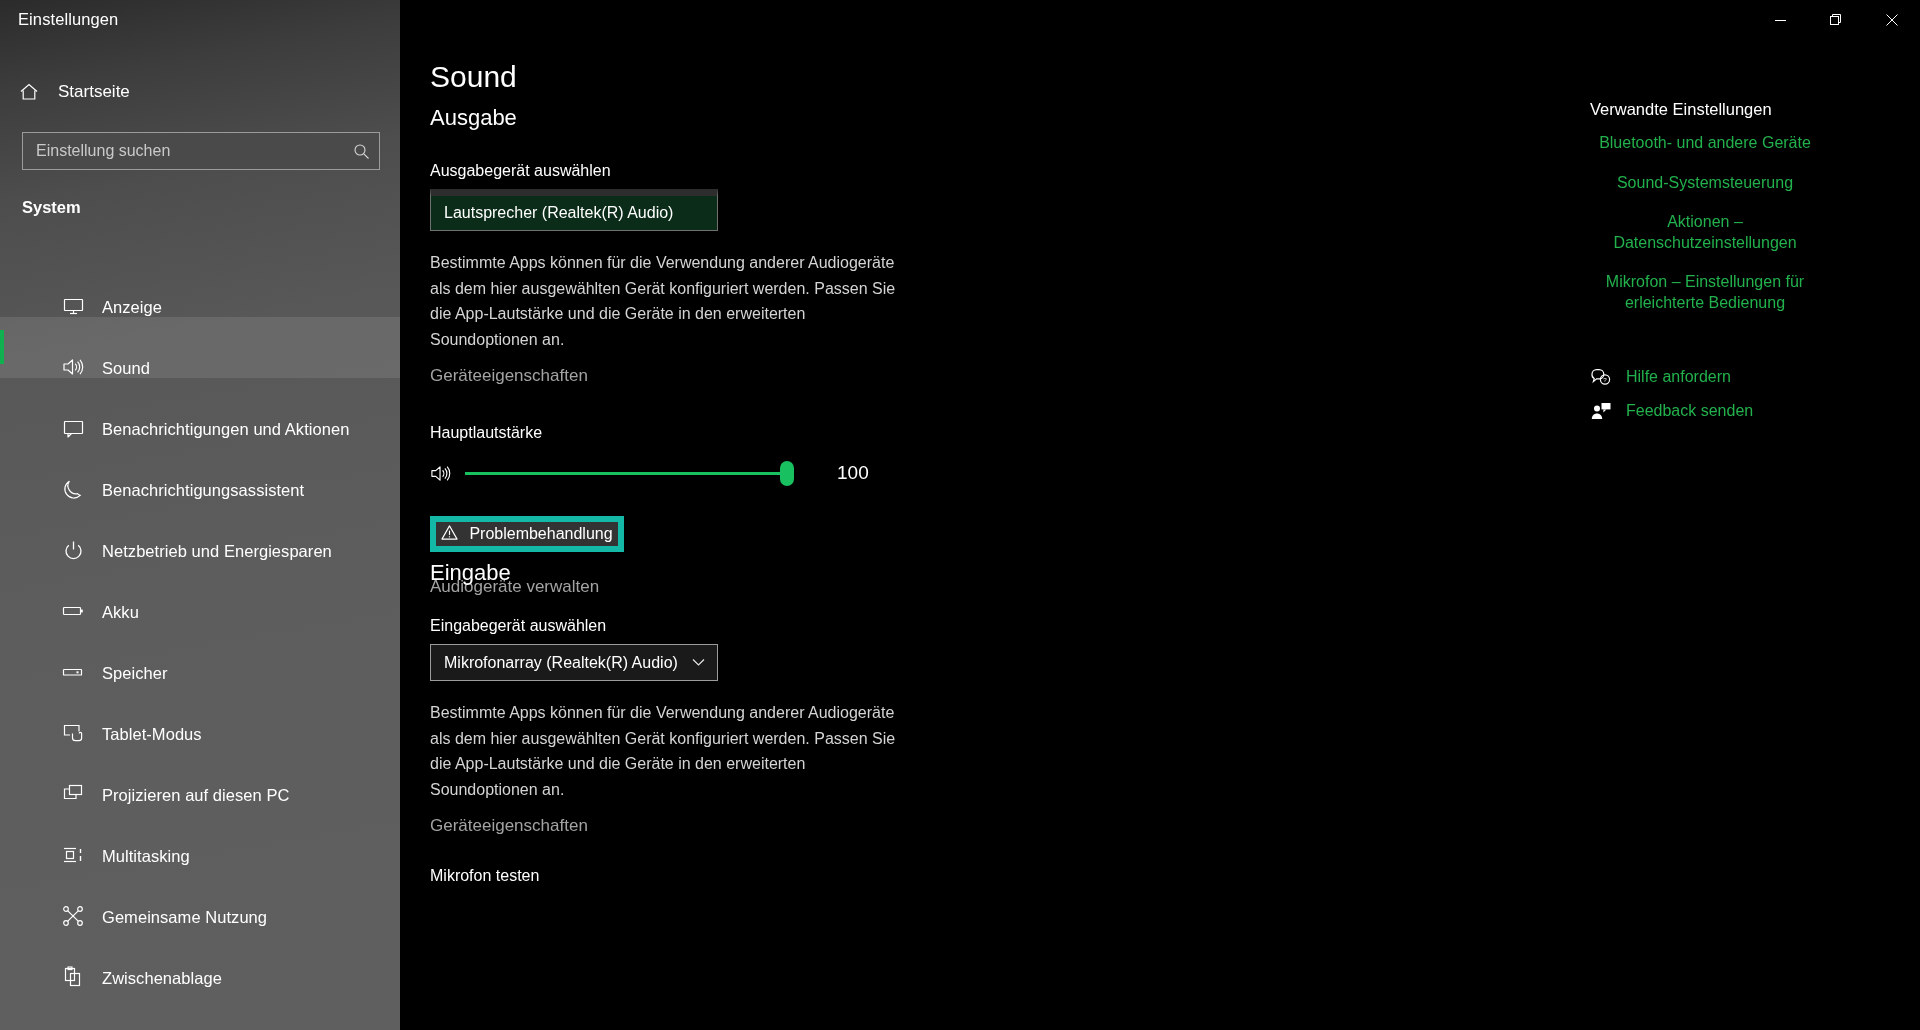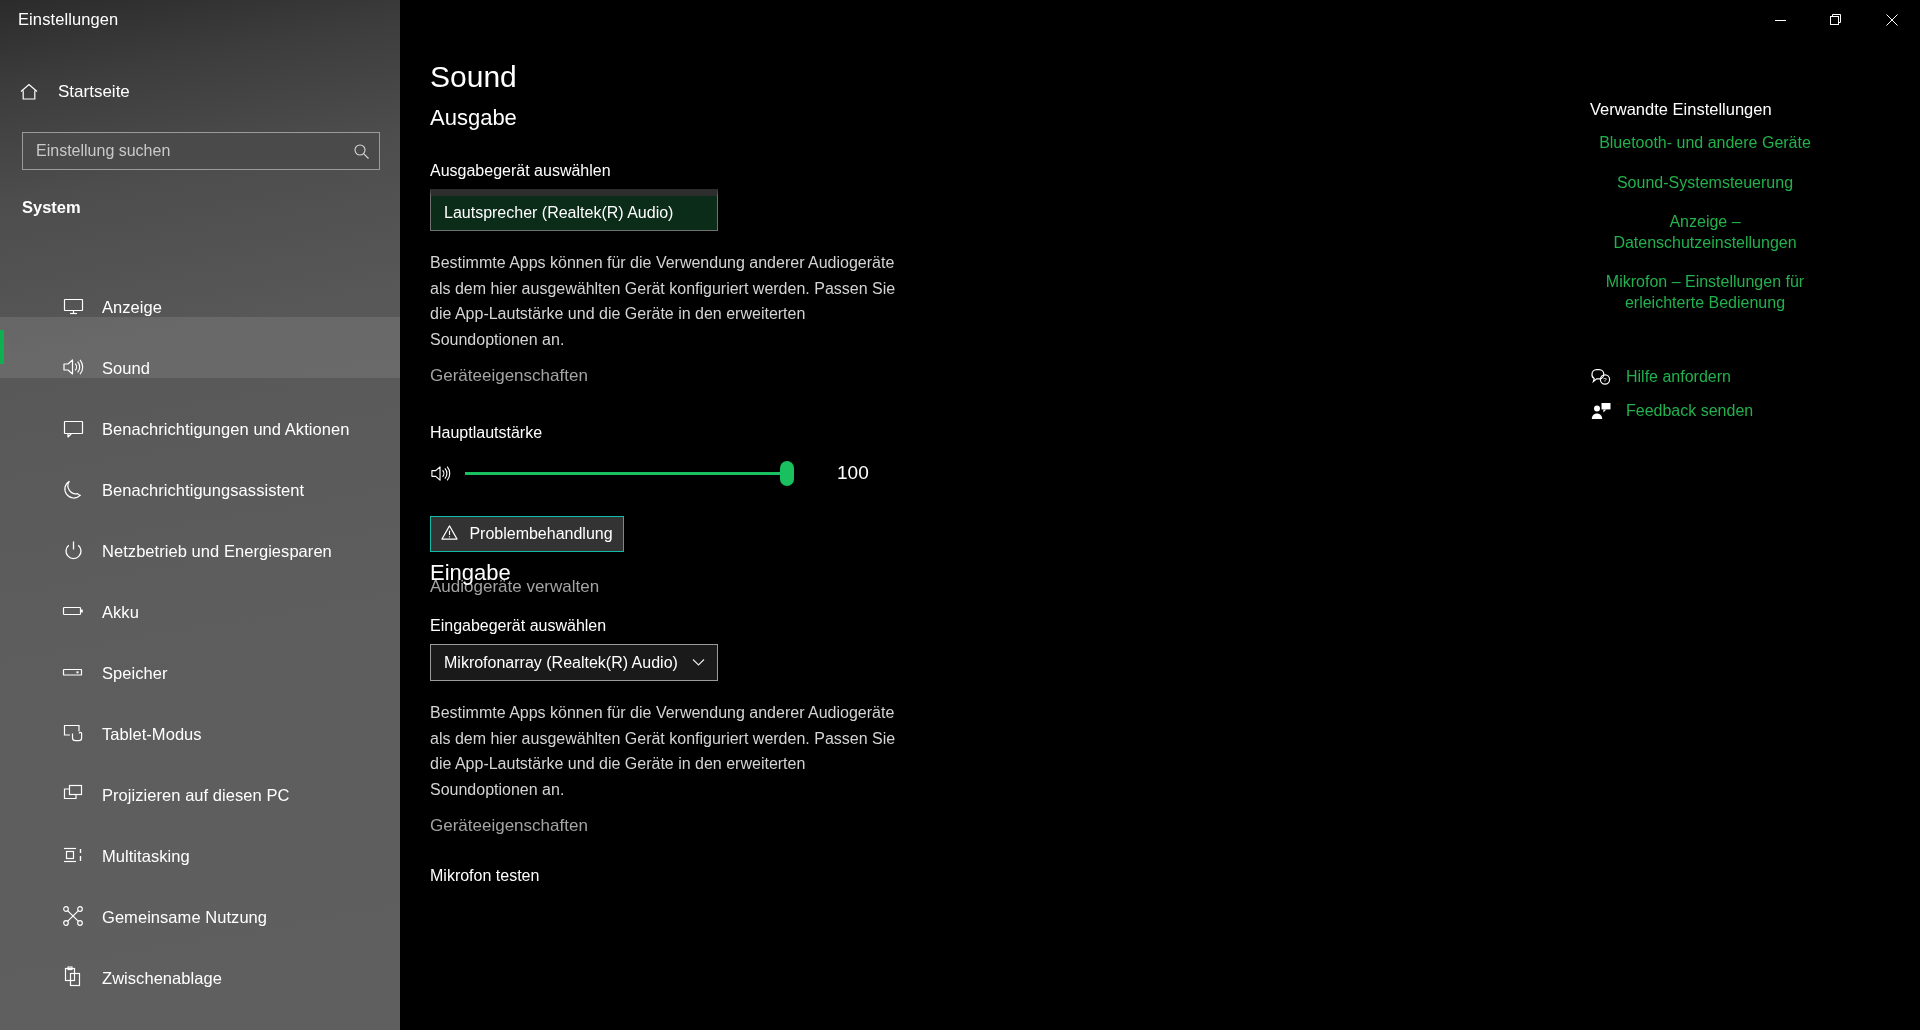--- a/index.html
+++ b/index.html
@@ -183,21 +183,21 @@
     transform: translateX(-7px);
   }
   .vol-value {
     margin-left: 50px; font-size: 19px; color: #ffffff;
   }
 
   .tshoot-btn {
     margin-top: 28px;
     width: 194px; height: 36px;
     background: #333333;
-    border: 1px solid #14b8a6;
+    border: 6px solid #14b8a6;
     display: flex; align-items: center; justify-content: center;
     gap: 11px;
     cursor: pointer;
   }
   .tshoot-btn .bl { font-size: 16px; color: #ffffff; }
 
   .manage-link { margin-top: 25px; }
 
   .mic-test { margin-top: 31px; font-size: 16px; color: #fff; }
 
@@ -495,21 +495,21 @@
         <span class="glink">Geräteeigenschaften</span>
       </div>
 
       <div class="mic-test">Mikrofon testen</div>
     </div>
 
     <div class="rail">
       <div class="rail-title">Verwandte Einstellungen</div>
       <span class="rail-link">Bluetooth- und andere Geräte</span>
       <span class="rail-link">Sound-Systemsteuerung</span>
-      <span class="rail-link">Anzeige – Datenschutzeinstellungen</span>
+      <span class="rail-link">Aktionen – Datenschutzeinstellungen</span>
       <span class="rail-link">Mikrofon – Einstellungen für erleichterte Bedienung</span>
     </div>
 
     <div class="rail-help">
       <div class="help-item">
         <span class="hic">
           <svg width="20" height="18" viewBox="0 0 20 18">
             <path d="M1 6.2a4.6 4.6 0 0 1 4.6-4.6h2.6a4.6 4.6 0 0 1 0 9.2H5.6L2.4 13.6l.8-3A4.6 4.6 0 0 1 1 6.2z" fill="none" stroke="#fff" stroke-width="1.2"></path>
             <circle cx="14" cy="11.5" r="4.6" fill="none" stroke="#fff" stroke-width="1.2"></circle>
             <text x="14" y="14.2" font-size="6.2" fill="#fff" text-anchor="middle" font-family="Liberation Sans, sans-serif">?</text>

